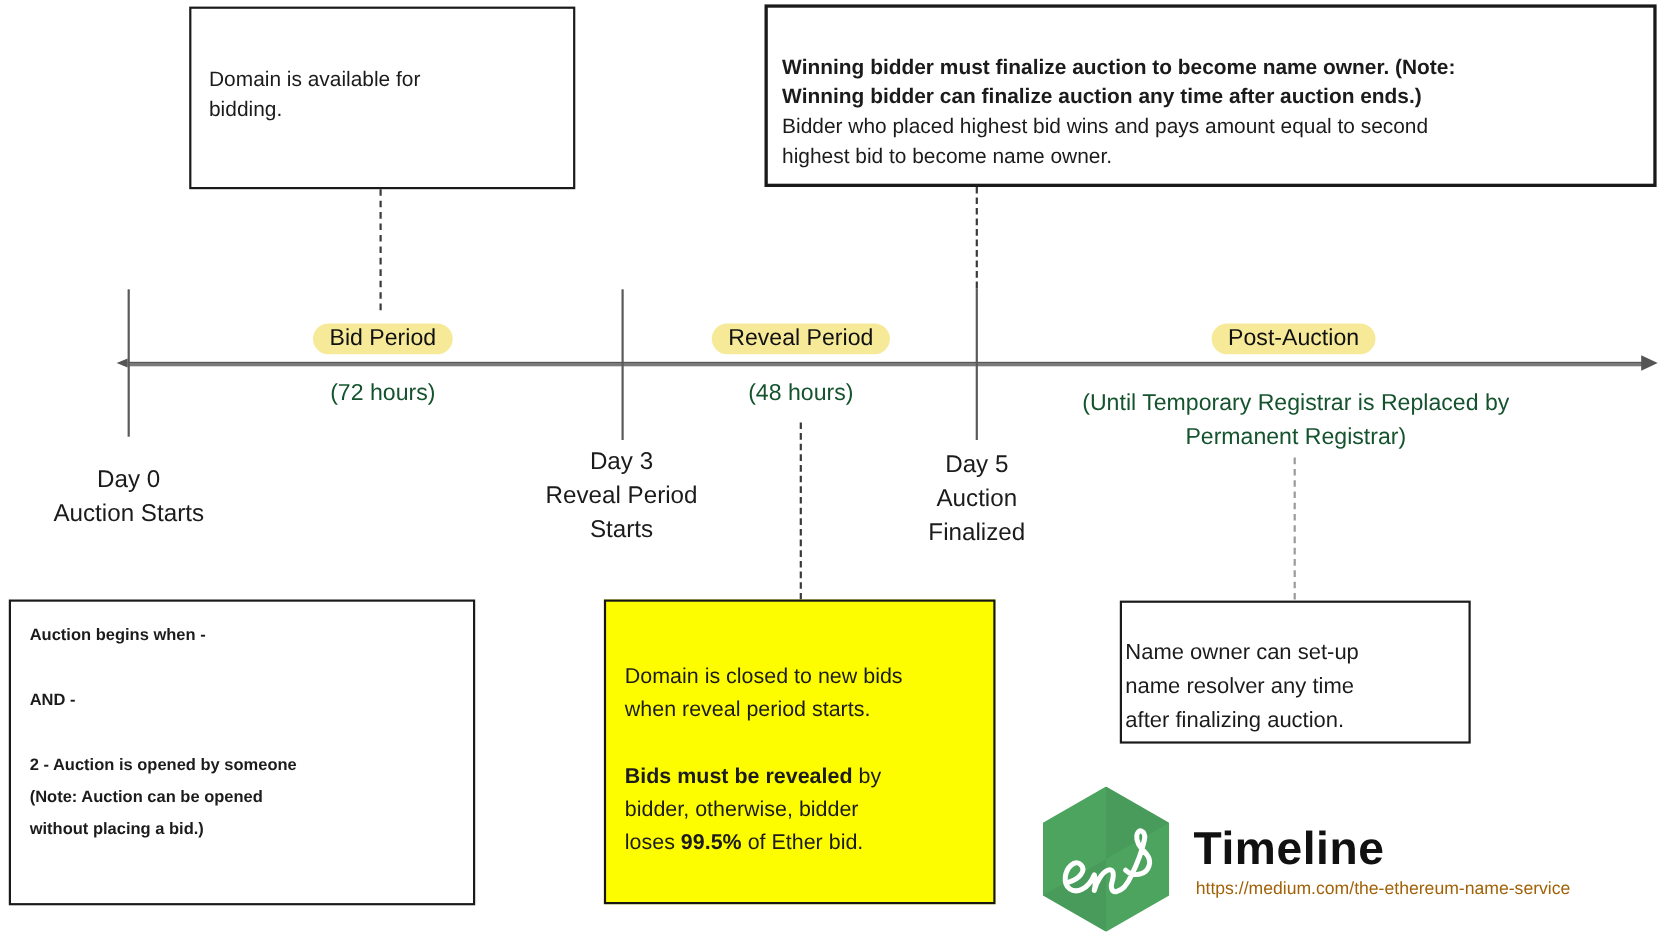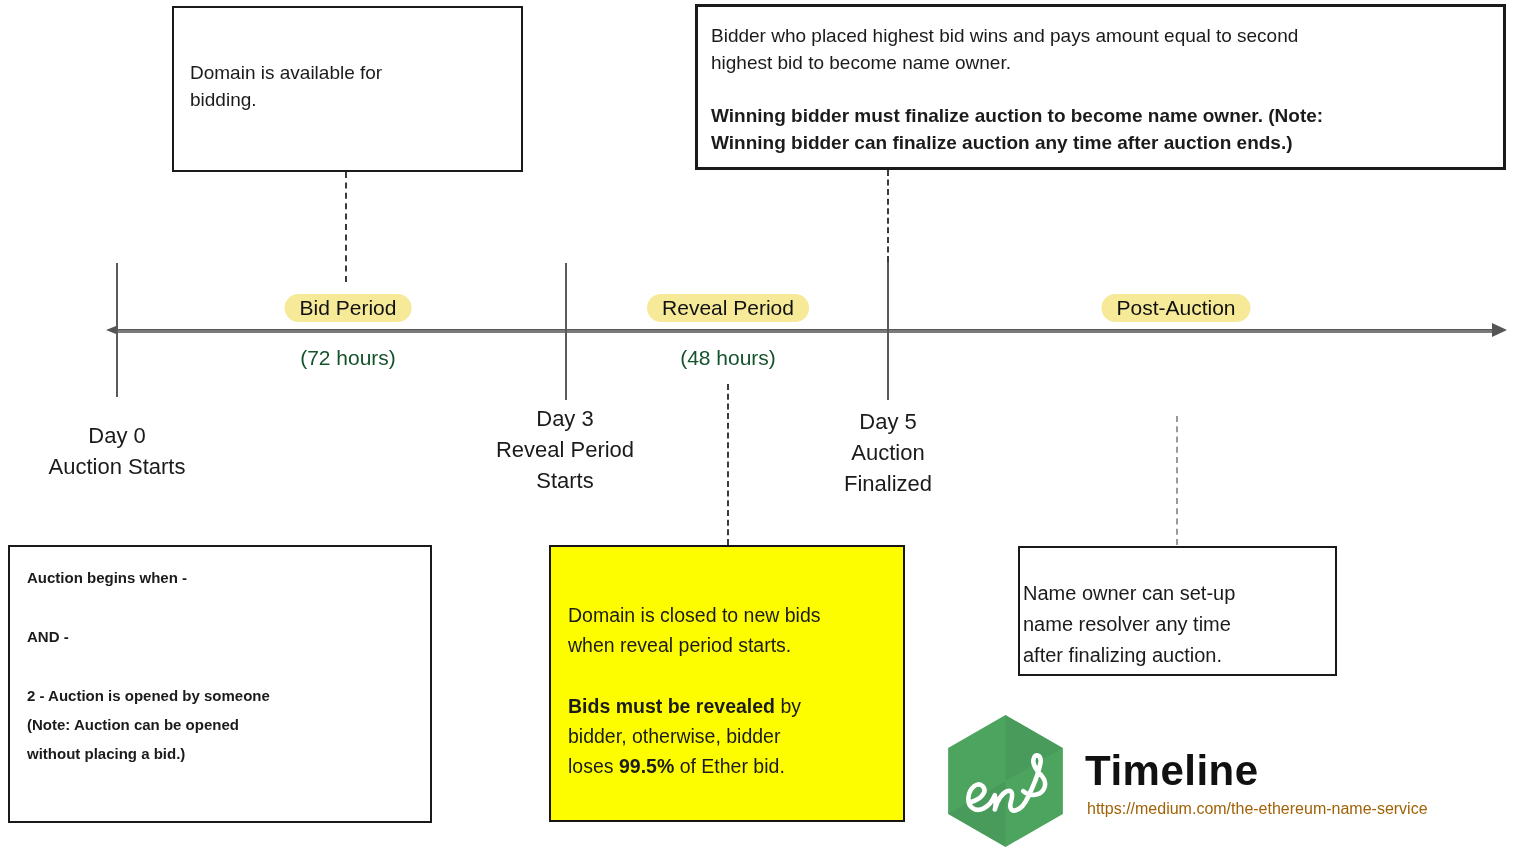--- a/index.html
+++ b/index.html
@@ -67,42 +67,43 @@
 </head>
 <body>
 
 <div class="canvas">
 
   <div class="box box-tl">
     <p class="note-text">Domain is available for<br>bidding.</p>
   </div>
 
   <div class="box box-tr">
+    <p class="note-text para2">Winning bidder must finalize auction to become name owner. (Note:<br>Winning bidder can finalize auction any time after auction ends.)</p>
     <p class="note-text">Bidder who placed highest bid wins and pays amount equal to second<br>highest bid to become name owner.</p>
-    <p class="note-text para2">Winning bidder must finalize auction to become name owner. (Note:<br>Winning bidder can finalize auction any time after auction ends.)</p>
   </div>
 
   <div class="dash dash-tl"></div>
   <div class="dash dash-tr"></div>
   <div class="dash dash-reveal"></div>
   <div class="dash dash-post"></div>
 
   <div class="hline"></div>
   <div class="arrow-left"></div>
   <div class="arrow-right"></div>
   <div class="tick tick-0"></div>
   <div class="tick tick-3"></div>
   <div class="tick tick-5"></div>
 
   <span class="pill pill-bid">Bid Period</span>
   <span class="pill pill-reveal">Reveal Period</span>
   <span class="pill pill-post">Post-Auction</span>
 
   <span class="duration dur-bid">(72 hours)</span>
   <span class="duration dur-reveal">(48 hours)</span>
+  <span class="duration dur-post">(Until Temporary Registrar is Replaced by<br>Permanent Registrar)</span>
 
   <div class="milestone ms-0">Day 0<br>Auction Starts</div>
   <div class="milestone ms-3">Day 3<br>Reveal Period<br>Starts</div>
   <div class="milestone ms-5">Day 5<br>Auction<br>Finalized</div>
 
   <div class="box box-bl">
     <p>Auction begins when -</p>
     <p>AND -</p>
     <p>2 - Auction is opened by someone<br>(Note: Auction can be opened<br>without placing a bid.)</p>
   </div>

